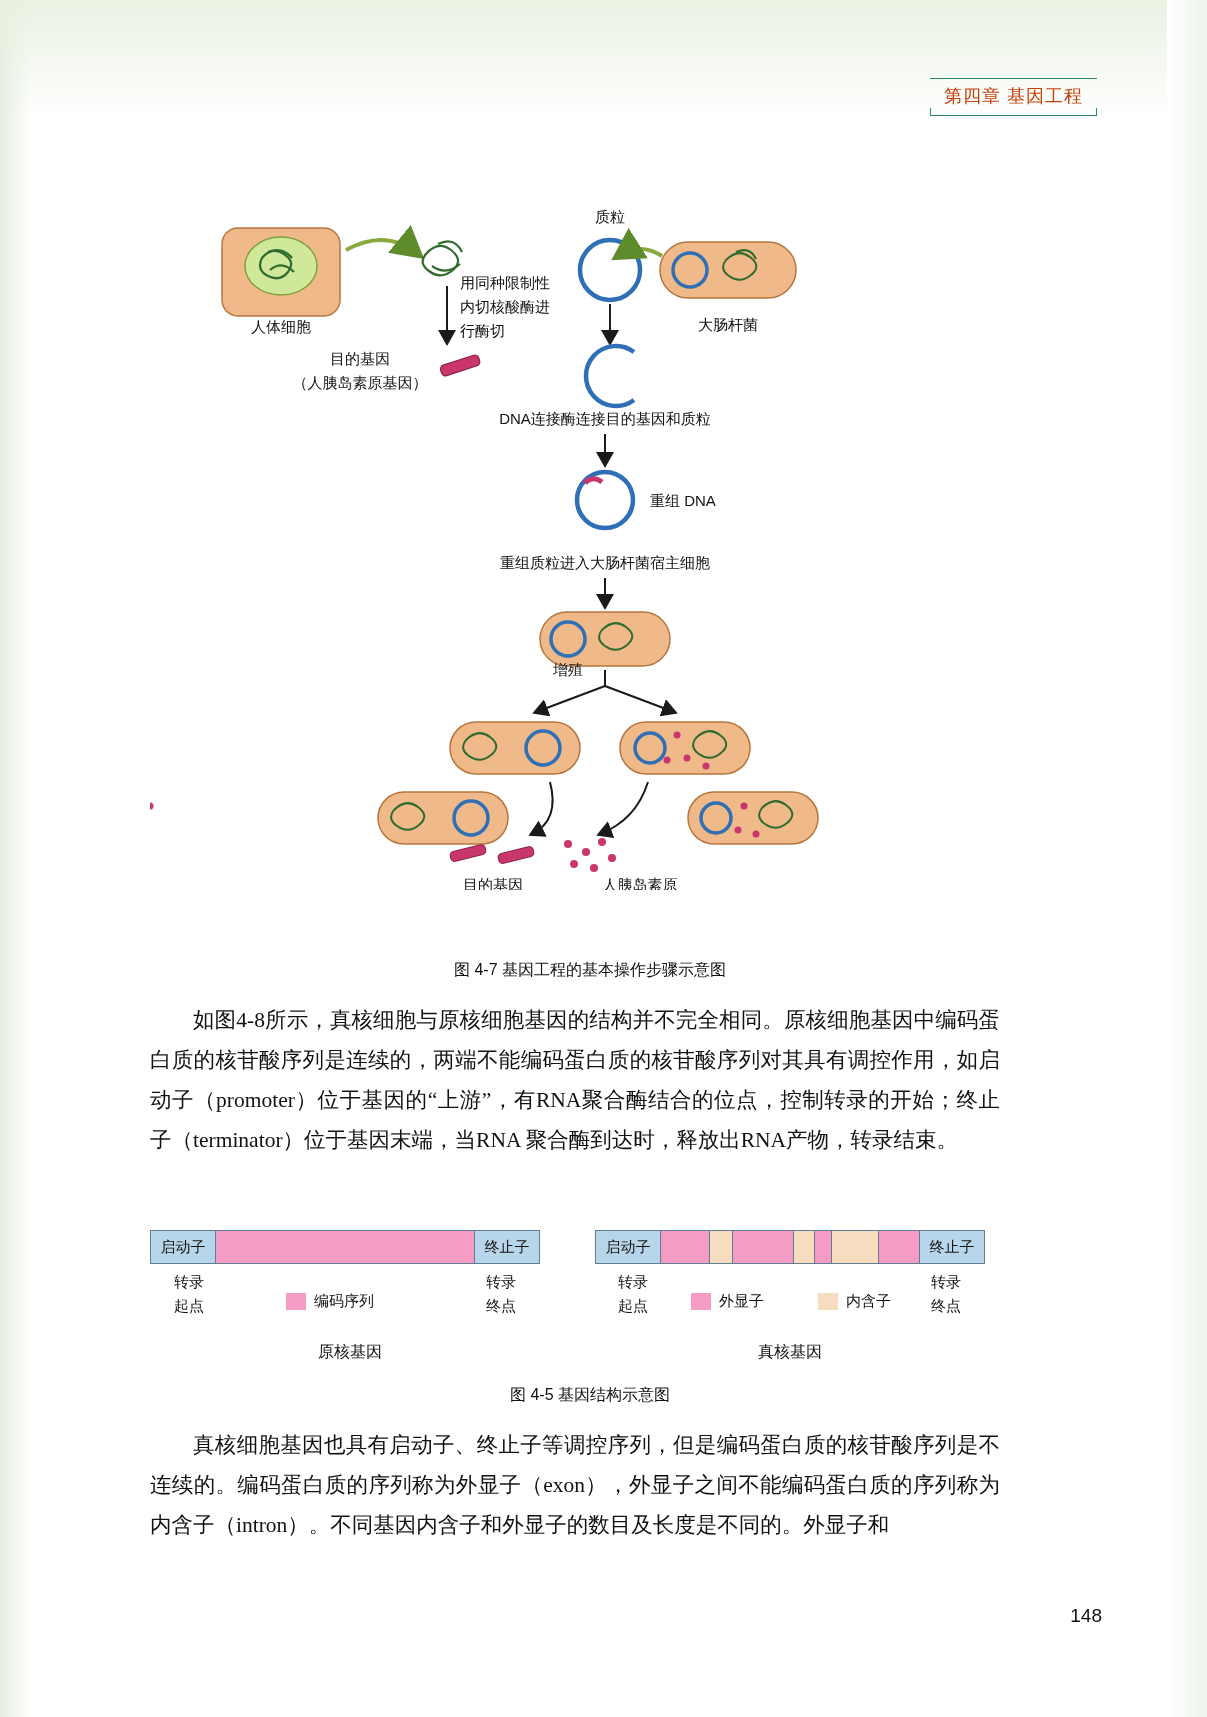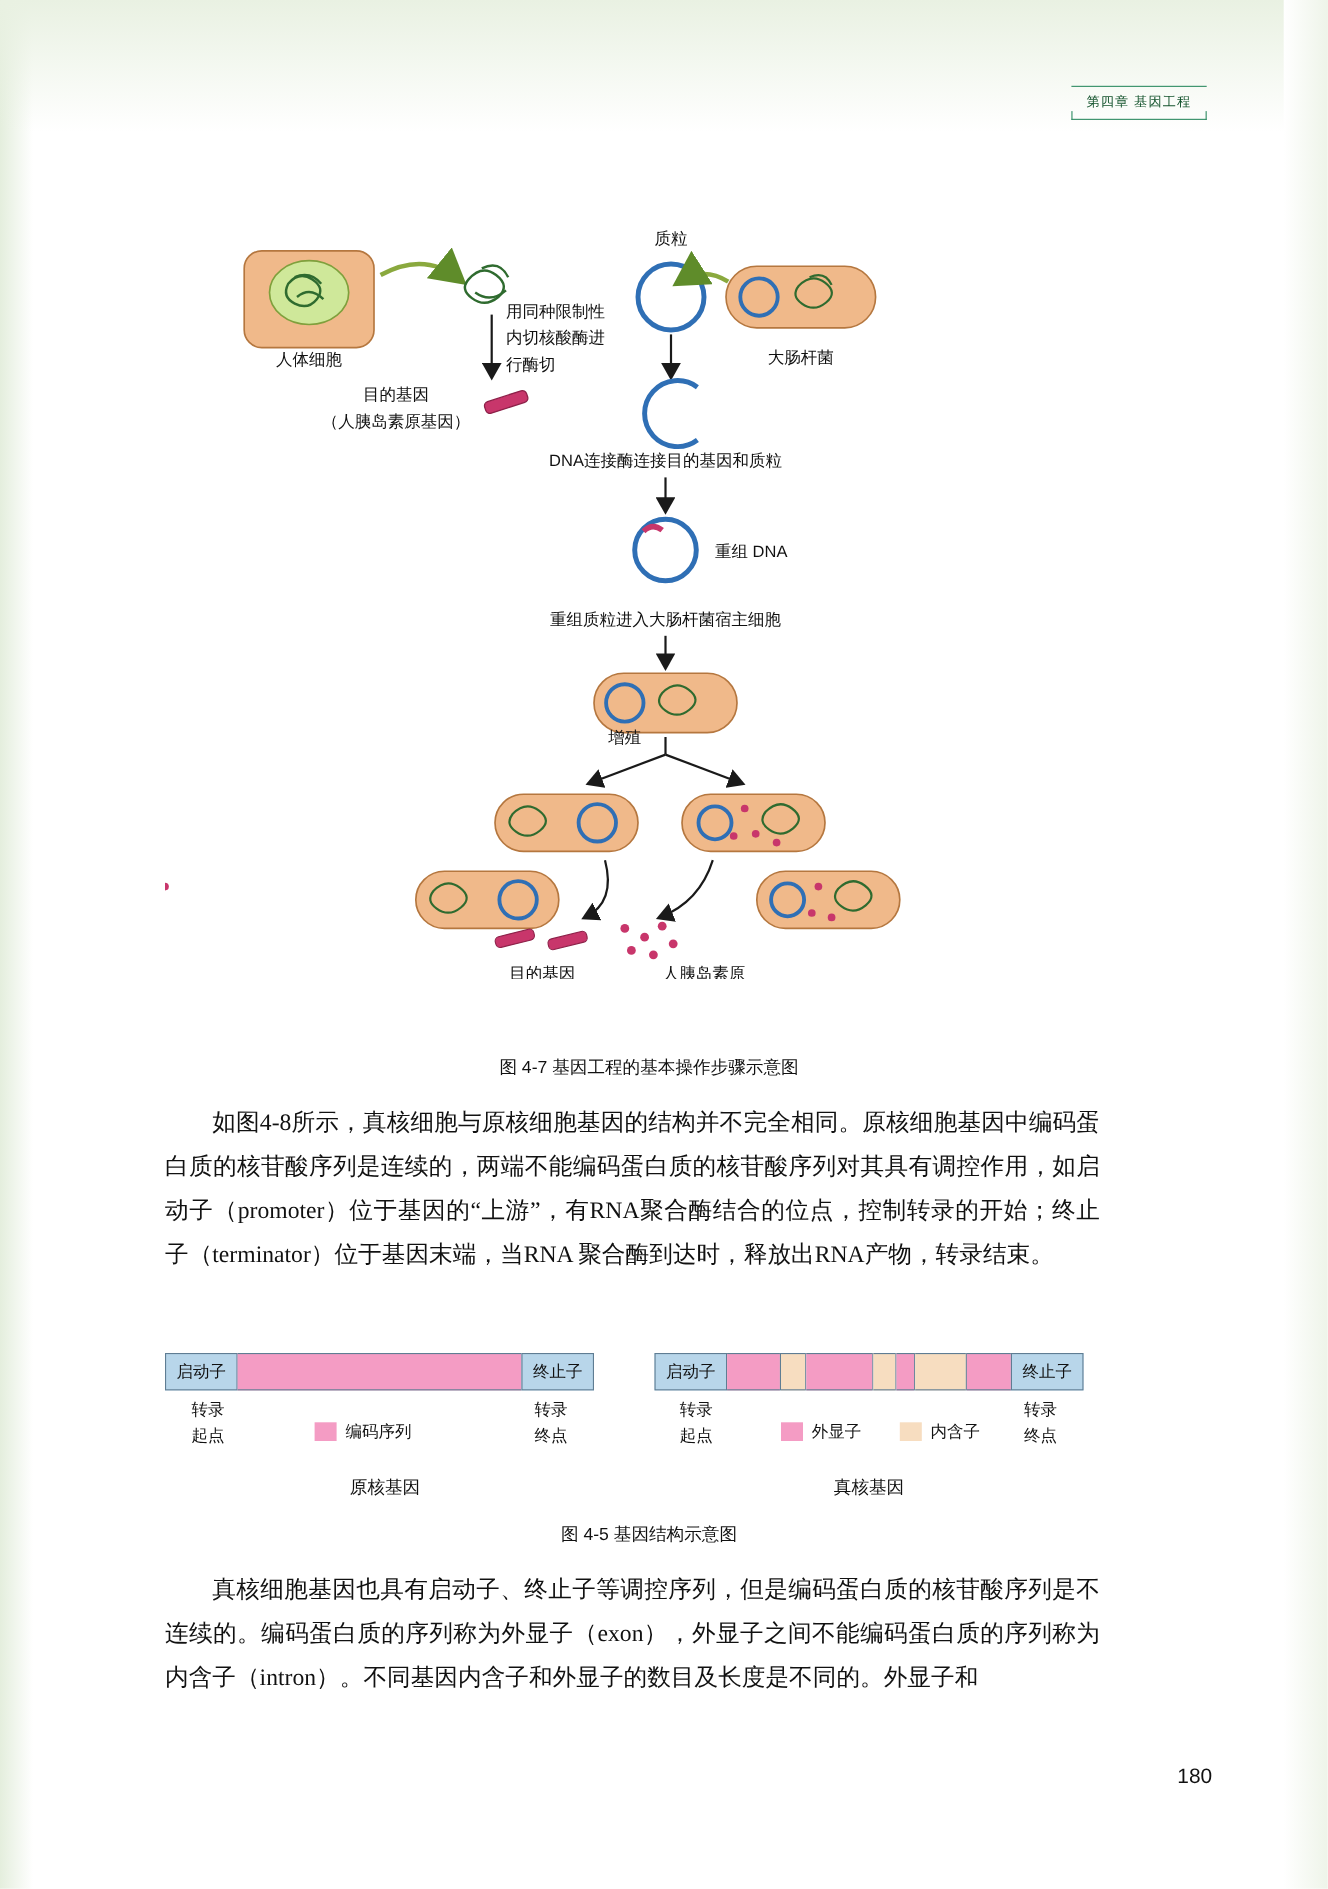--- a/index.html
+++ b/index.html
@@ -21,21 +21,21 @@
   }
   .page-edge-right {
     position:absolute; right:0; top:0; width:40px; height:100%;
     background:linear-gradient(to left,#eef4e9,#ffffff);
   }
 
   
   .runhead {
     position:absolute; right:110px; top:78px;
     font-family:"Liberation Sans", sans-serif;
-    font-size:12px; color:#14532d; letter-spacing:1px;
+    font-size:18px; color:#c2410c; letter-spacing:1px;
     padding:6px 14px 8px 14px;
   }
   .runhead .rule-top, .runhead .rule-bot {
     position:absolute; left:0; width:100%; height:1px; background:#2e8b62;
   }
   .runhead .rule-top { top:0; }
   .runhead .rule-bot { bottom:0; }
   .runhead .tick-l, .runhead .tick-r {
     position:absolute; width:1px; height:8px; background:#2e8b62;
   }
@@ -303,30 +303,30 @@
     <div class="seg term" style="width:66px;">终止子</div>
   </div>
   <div class="small-lbl" style="left:450px; top:40px; width:66px;">
     <div>转录</div>
     <div>起点</div>
   </div>
   <div class="small-lbl" style="left:763px; top:40px; width:66px;">
     <div>转录</div>
     <div>终点</div>
   </div>
-  <div class="legend-row" style="left:560px; top:62px;">
+  <div class="legend-row" style="left:541px; top:62px;">
     <span class="swatch sw-exon"></span>
     <span>外显子</span>
   </div>
   <div class="legend-row" style="left:668px; top:62px;">
     <span class="swatch sw-intron"></span>
     <span>内含子</span>
   </div>
   <div class="fig-sub" style="left:560px; top:112px; width:160px;font-family:Liberation Serif, serif;">真核基因</div>
 </div>
 
 <div class="fig-cap" id="fig2cap">图 4-5   基因结构示意图</div>
 
 <div class="body-text" id="para2">
   <p>真核细胞基因也具有启动子、终止子等调控序列，但是编码蛋白质的核苷酸序列是不连续的。编码蛋白质的序列称为外显子（exon），外显子之间不能编码蛋白质的序列称为内含子（intron）。不同基因内含子和外显子的数目及长度是不同的。外显子和</p>
 </div>
 
-<div class="pageno">180</div>
+<div class="pageno">148</div>
 
 </body></html>

